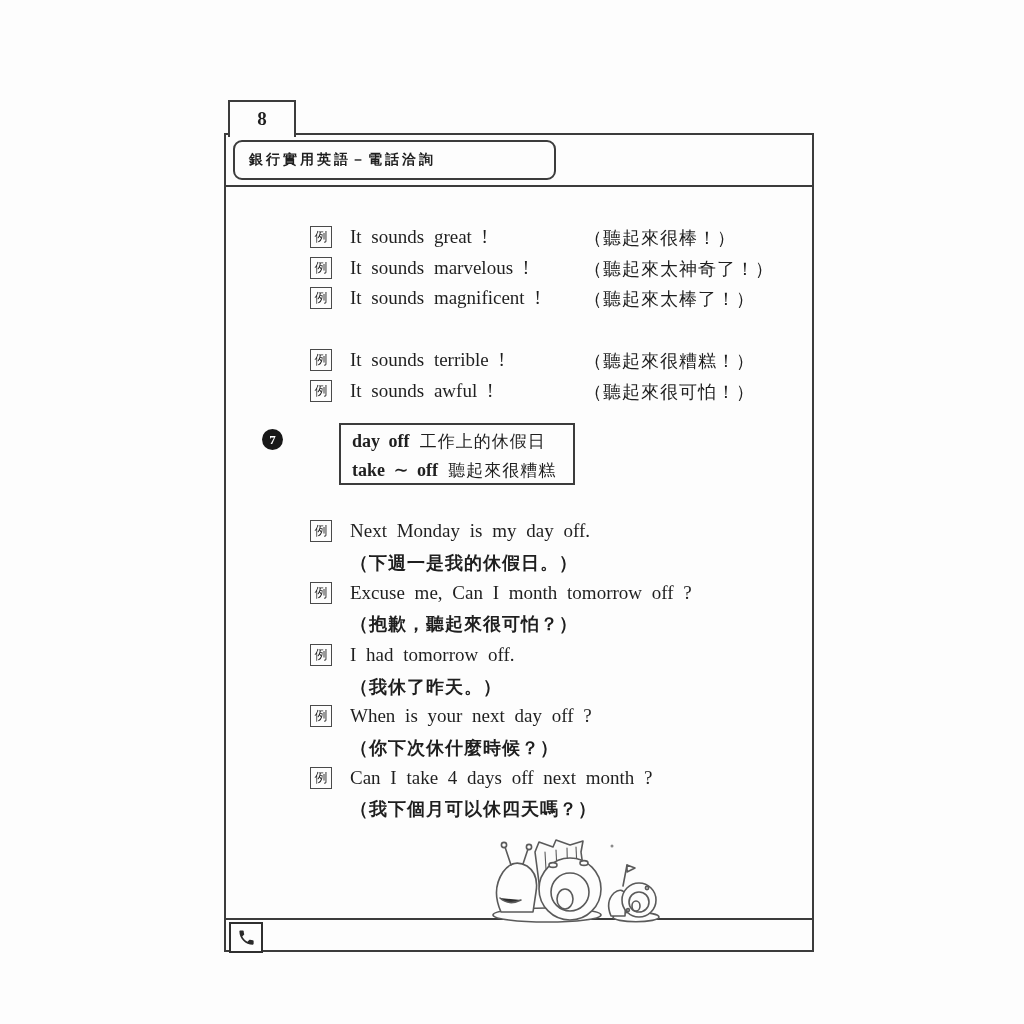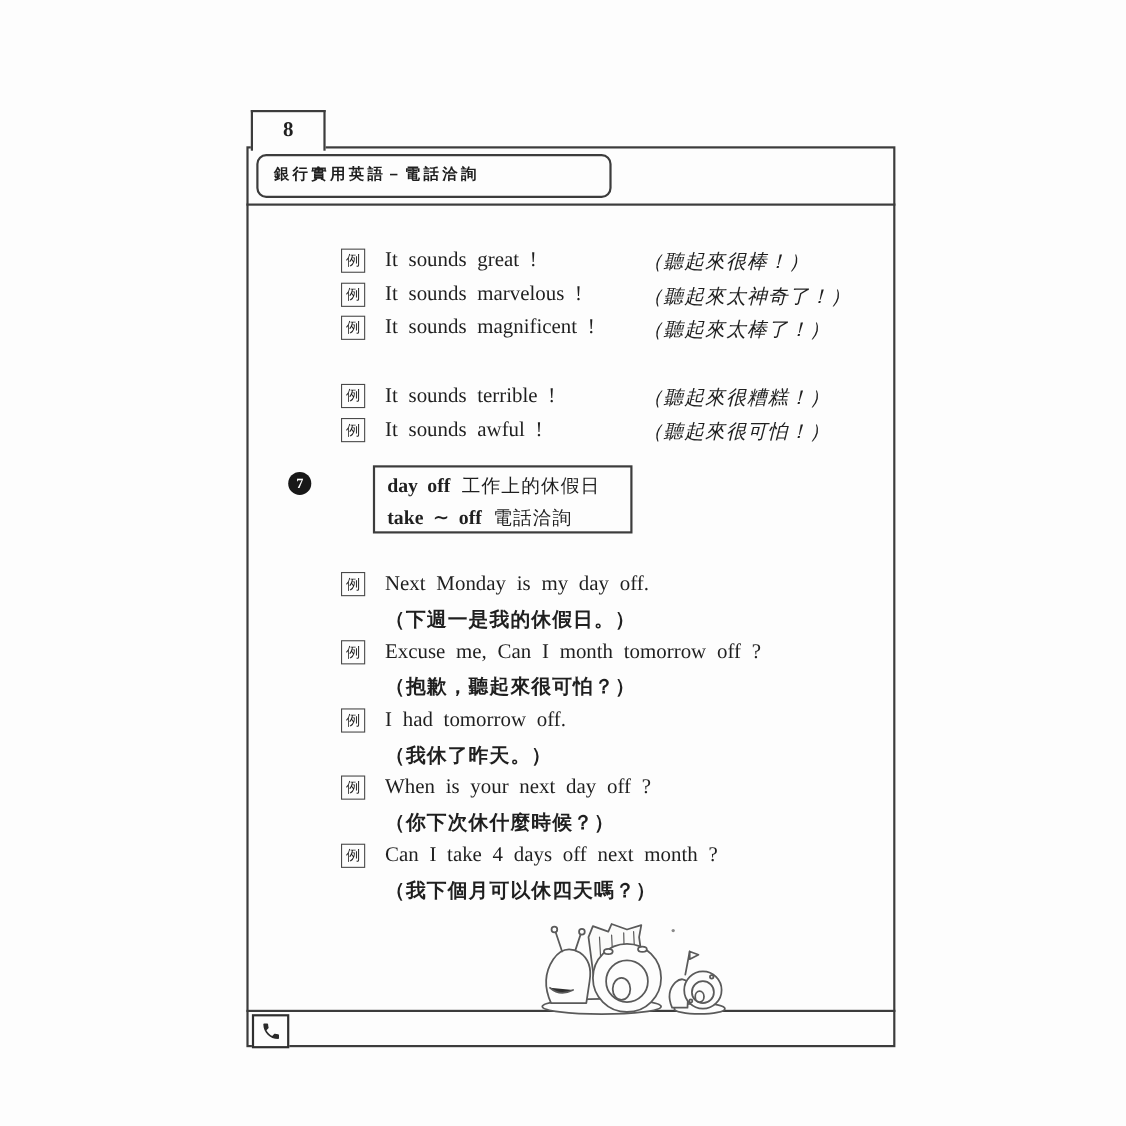--- a/index.html
+++ b/index.html
@@ -23,21 +23,21 @@
     border:2px solid #3c3c3c;border-radius:9px;background:#fdfdfd;z-index:2;
     line-height:35px;padding-left:14px;font-size:14px;font-weight:bold;letter-spacing:3px;}
 
   
   .row{position:absolute;left:0;width:1024px;height:30px;line-height:30px;
     white-space:nowrap;z-index:2;}
   .mk{position:absolute;left:310px;top:4px;width:20px;height:20px;line-height:20px;
     text-align:center;border:1px solid #4a4a4a;font-size:13px;letter-spacing:0;}
   .en{position:absolute;left:350px;top:0;font-size:19px;word-spacing:5px;}
   .zh{position:absolute;top:1px;font-size:18px;letter-spacing:1px;}
-  .zh.col{left:584px;font-style:italic;}
+  .zh.col{left:584px;}
   .zh.own{left:350px;font-weight:bold;}
   .note{position:absolute;left:350px;top:0;font-size:18px;letter-spacing:1.5px;}
 
   
   .vnum{position:absolute;left:262px;top:429px;width:21px;height:21px;border-radius:50%;
     background:#181818;color:#ffffff;text-align:center;line-height:21px;font-size:13px;
     font-weight:bold;z-index:2;}
   .vbox{position:absolute;left:302px;top:423px;width:236px;height:62px;
     border:2px solid #3c3c3c;background:#fdfdfd;z-index:2;padding:2px 0 0 11px;box-sizing:border-box;margin-left:37px;}
   .vline{line-height:29px;white-space:nowrap;font-size:17px;}
@@ -96,21 +96,21 @@
   </div>
 
   <div class="vnum">7</div>
   <div class="vbox">
     <div class="vline">
       <span class="ven">day off</span>
       <span class="vzh">工作上的休假日</span>
     </div>
     <div class="vline">
       <span class="ven">take ∼ off</span>
-      <span class="vzh">電話洽詢</span>
+      <span class="vzh">聽起來很糟糕</span>
     </div>
   </div>
 
   <div class="row" style="top:516px">
     <span class="mk">例</span>
     <span class="en">Next Monday is my day off.</span>
   </div>
   <div class="row" style="top:547px">
     <span class="zh own">（下週一是我的休假日。）</span>
   </div>

